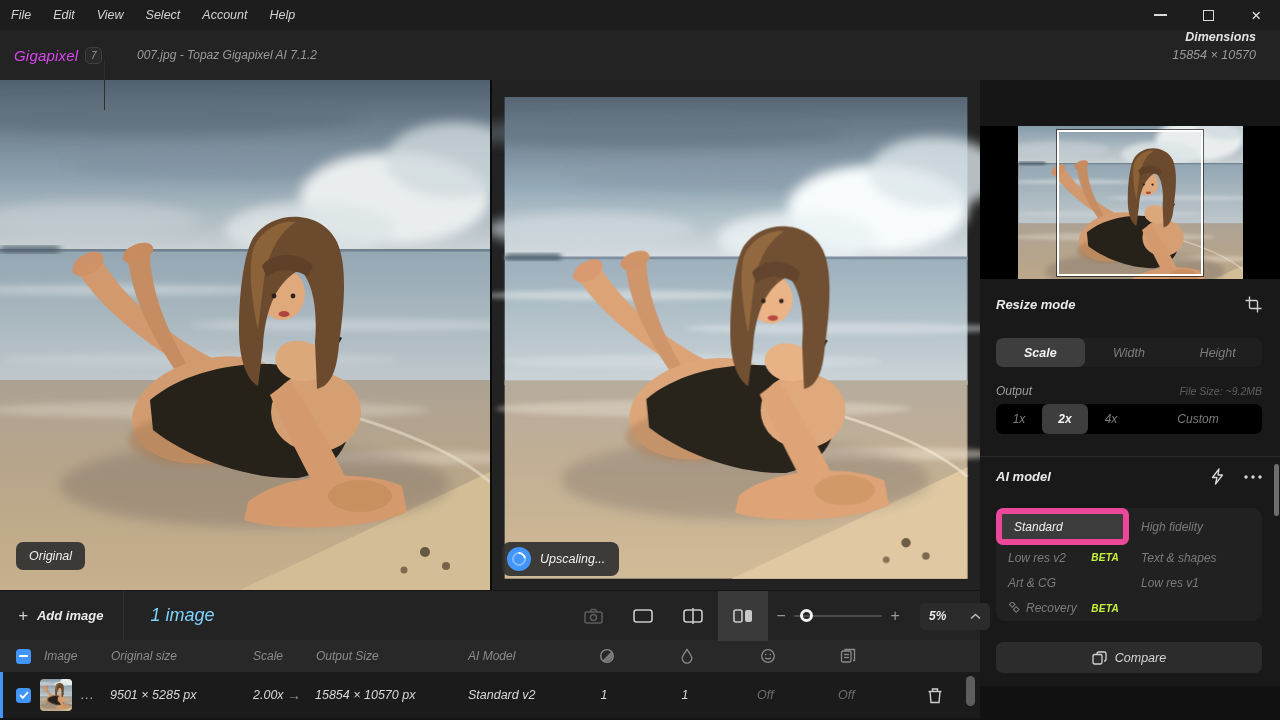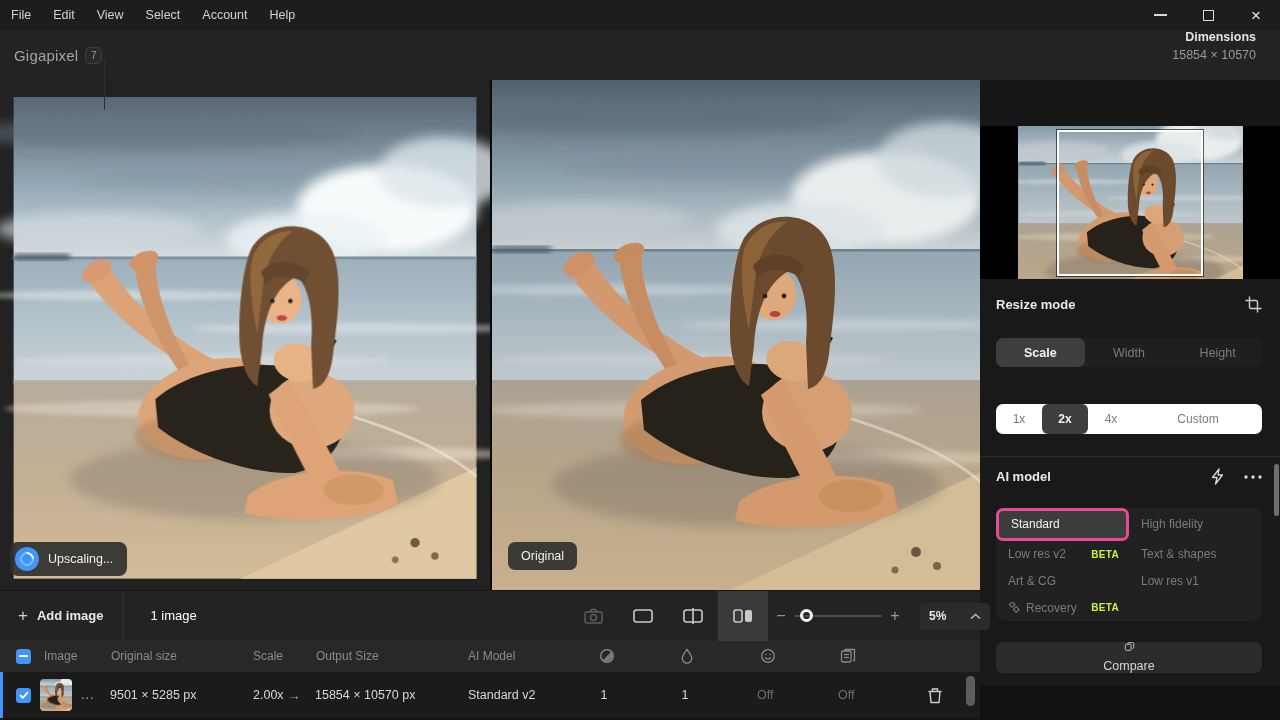--- a/index.html
+++ b/index.html
@@ -1,32 +1,32 @@
 <!DOCTYPE html>
 <html><head>
 <meta charset="utf-8">
 <style>
   * { margin:0; padding:0; box-sizing:border-box; }
   html,body { width:1280px; height:720px; background:#111; overflow:hidden; }
   body { font-family:"Liberation Sans", sans-serif; color:#ddd; -webkit-font-smoothing:antialiased; }
-  .app { position:absolute; inset:0; width:1280px; height:612px; background:#161616; }
+  .app { position:absolute; inset:0; width:1280px; height:612px; background:#161616;font-style:italic; }
 
   
   .menubar { position:absolute; left:0; top:0; width:1280px; height:30px; background:#1d1d1d; display:flex; align-items:center; z-index:30; }
   .menubar .menu-item { font-size:12.5px; color:#d2d2d2; padding:0 11px; height:30px; display:flex; align-items:center; cursor:default; }
   .win-controls { position:absolute; right:0; top:0; height:30px; display:flex; }
   .win-btn { width:48px; height:30px; display:flex; align-items:center; justify-content:center; color:#d9d9d9; }
   .min-glyph { width:13px; height:1.5px; background:#d9d9d9; }
   .max-glyph { width:11px; height:11px; border:1.5px solid #d9d9d9; }
   .close-glyph { font-size:17px; line-height:1; color:#e6e6e6; }
 
   
   .titlebar { position:absolute; left:0; top:30px; width:1280px; height:50px; background:#232323; z-index:25; }
   .logo-wrap { position:absolute; left:14px; top:0; height:50px; display:flex; align-items:center; gap:7px; }
-  .app-name { font-size:15px; color:#a3a3a3; letter-spacing:.2px; }
+  .app-name { font-size:15px; color:#d946ef; letter-spacing:.2px; }
   .ver-badge { min-width:17px; height:17px; border:1px solid #3f3f3f; background:#2a2a2a; border-radius:5px; color:#9a9a9a; font-size:10px; display:flex; align-items:center; justify-content:center; padding:0 4px; }
   .tb-divider { position:absolute; left:104px; top:30px; width:1px; height:50px; background:#2f2f2f; }
   .doc-title { position:absolute; left:137px; top:0; height:50px; display:flex; align-items:center; font-size:12px; color:#9a9a9a; }
   .dims { position:absolute; right:24px; top:0; text-align:right; }
   .dims .dims-label { font-size:12.5px; color:#e3e3e3; font-weight:700; margin-bottom:4px; }
   .dims .dims-value { font-size:12.5px; color:#9a9a9a; }
 
   
   .viewer { position:absolute; left:0; top:80px; width:980px; height:510px; background:#0b0b0b; display:flex; }
   .pane { position:relative; width:490px; height:510px; overflow:hidden; background:#222; }
@@ -36,21 +36,21 @@
   .view-badge { position:absolute; left:16px; bottom:20px; background:rgba(48,48,48,.92); border-radius:7px; padding:7px 13px; font-size:12.5px; color:#efefef; }
   .proc-badge { position:absolute; left:10px; bottom:14px; background:rgba(48,48,48,.92); border-radius:8px; padding:5px 14px 5px 5px; display:flex; align-items:center; gap:9px; font-size:12.5px; color:#efefef; }
   .spinner { width:24px; height:24px; border-radius:50%; background:#4296fa; position:relative; }
   .spinner::after { content:""; position:absolute; inset:5px; border-radius:50%; border:2px solid rgba(255,255,255,.35); border-top-color:#fff; transform:rotate(40deg); }
 
   
   .toolbar { position:absolute; left:0; top:590px; width:980px; height:50px; background:#232323; border-top:1px solid #161616; display:flex; align-items:center; z-index:20; }
   .add-image { display:flex; align-items:center; gap:9px; padding:0 20px 0 18px; height:50px; color:#e8e8e8; font-size:13px; font-weight:700; }
   .add-plus { font-size:17px; font-weight:400; color:#cfcfcf; }
   .tbr-divider { width:1px; height:50px; background:#313131; }
-  .img-count { padding-left:26px; font-size:13px; color:#ffffff; }
+  .img-count { padding-left:26px; font-size:18px; color:#7dd3fc; }
   .tool-icons { position:absolute; left:568px; top:0; height:50px; display:flex; align-items:center; }
   .tool-btn { width:50px; height:50px; display:flex; align-items:center; justify-content:center; color:#c9c9c9; }
   .tool-btn.dim { color:#5d5d5d; }
   .tool-btn.active { background:#3a3a3a; }
   .zoom-minus,.zoom-plus { color:#9a9a9a; font-size:16px; width:26px; text-align:center; }
   .slider { position:relative; width:88px; height:50px; }
   .slider .track { position:absolute; left:0; right:0; top:24px; height:2px; background:#4c4c4c; border-radius:1px; }
   .slider .knob { position:absolute; left:6px; top:18px; width:13px; height:13px; border-radius:50%; border:3px solid #f2f2f2; background:transparent; }
   .zoom-box { margin-left:12px; width:70px; height:27px; background:#2b2b2b; border-radius:5px; display:flex; align-items:center; justify-content:space-between; padding:0 9px; }
   .zoom-box .zoom-val { font-size:12px; color:#e8e8e8; font-weight:700; }
@@ -90,34 +90,34 @@
   .viewport-rect { position:absolute; left:77px; top:4px; width:146px; height:146px; border:2px solid #fff; box-shadow:0 0 0 1px rgba(0,0,0,.6); }
   .sec-title-row { display:flex; align-items:center; justify-content:space-between; padding:0 18px 0 16px; }
   .sec-title { font-size:13px; font-weight:700; color:#e9e9e9; }
   .resize-title-row { position:absolute; left:0; top:170px; width:300px; }
   .seg-tabs { position:absolute; left:16px; top:212px; width:266px; height:29px; background:#1f1f1f; border-radius:7px; display:flex; padding:0; }
   .seg { flex:1; display:flex; align-items:center; justify-content:center; font-size:12.5px; color:#7c7c7c; border-radius:7px; }
   .seg.on { background:#3e3e3e; color:#f2f2f2; font-weight:700; }
   .output-row { position:absolute; left:16px; top:258px; width:266px; display:flex; justify-content:space-between; align-items:baseline; }
   .output-label { font-size:12px; color:#9d9d9d; }
   .file-size { font-size:10.5px; color:#5f5f5f; }
-  .scale-opts { position:absolute; left:16px; top:278px; width:266px; height:30px; background:#ffffff; border-radius:7px; display:flex; align-items:stretch; }
+  .scale-opts { position:absolute; left:16px; top:278px; width:266px; height:30px; background:#000000; border-radius:7px; display:flex; align-items:stretch; }
   .sopt { display:flex; align-items:center; justify-content:center; font-size:12px; color:#7c7c7c; width:46px; border-radius:6px; }
   .sopt.on { background:#3e3e3e; color:#f2f2f2; font-weight:700; }
   .sopt.wide { flex:1; }
   .panel-div { position:absolute; left:0; top:330px; width:300px; height:1px; background:#2a2a2a; }
   .ai-title-row { position:absolute; left:0; top:342px; width:300px; }
   .ai-title-icons { display:flex; gap:20px; align-items:center; color:#d8d8d8; }
   .model-grid { position:absolute; left:16px; top:382px; width:266px; height:113px; background:#212121; border-radius:9px; display:grid; grid-template-columns:1fr 1fr; }
   .mcell { display:flex; align-items:center; padding:0 10px 0 12px; font-size:12px; color:#7b7b7b; gap:6px; }
   .mcell .mlabel { flex:1; }
-  .mcell.on { background:#3c3c3c; border:3px solid #ec4899; border-radius:7px; color:#f2f2f2; }
+  .mcell.on { background:#3c3c3c; border:6px solid #ec4899; border-radius:7px; color:#f2f2f2; }
   .beta { font-size:10px; font-weight:700; color:#c6f23e; letter-spacing:.3px; }
   .sparkle { color:#7b7b7b; display:flex; }
-  .compare-btn { position:absolute; left:16px; top:516px; width:266px; height:31px; background:#2c2c2c; border-radius:7px; display:flex; align-items:center; justify-content:center; gap:8px; font-size:12.5px; color:#d5d5d5;flex-direction:column; }
+  .compare-btn { position:absolute; left:16px; top:516px; width:266px; height:31px; background:#2c2c2c; border-radius:7px; display:flex; align-items:center; justify-content:center; gap:8px; font-size:12.5px; color:#d5d5d5; }
   .panel-scroll { position:absolute; left:294px; top:338px; width:5px; height:52px; border-radius:2.5px; background:#6e6e6e; }
   .export-wrap { position:absolute; left:980px; top:640px; width:300px; height:80px; background:#191919; z-index:18; }
   .export-div { position:absolute; left:0; top:12px; width:300px; height:1px; background:#2a2a2a; }
   .export-btn { position:absolute; left:0; top:30px; width:300px; height:50px; background:#4296fa; display:flex; align-items:center; justify-content:center; gap:9px; color:#fff; font-size:13.5px; font-weight:700; }
 
   svg.ic { display:block; }
 </style>
 </head>
 <body>
 
@@ -218,41 +218,42 @@
         </div>
     </div>
   </div>
 
   <div class="titlebar">
     <div class="logo-wrap">
       <span class="app-name">Gigapixel</span>
       <span class="ver-badge">7</span>
     </div>
     <div class="tb-divider"></div>
+    <div class="doc-title">007.jpg - Topaz Gigapixel AI 7.1.2</div>
     <div class="dims">
       <div class="dims-label">Dimensions</div>
       <div class="dims-value">15854 × 10570</div>
     </div>
   </div>
 
   <div class="viewer">
+    <div class="pane pane-left">
+      <svg class="scene" viewBox="0 0 490 510" preserveAspectRatio="xMidYMid slice">
+          <use href="#beach"></use>
+        </svg>
+      <div class="view-badge">Original</div>
+    </div>
     <div class="pane pane-right">
       <svg class="scene" viewBox="-16 -18 522 540" preserveAspectRatio="xMidYMid slice">
           <use href="#beach"></use>
         </svg>
       <div class="proc-badge">
         <span class="spinner"></span>
         <span>Upscaling...</span>
       </div>
-    </div>
-    <div class="pane pane-left">
-      <svg class="scene" viewBox="0 0 490 510" preserveAspectRatio="xMidYMid slice">
-          <use href="#beach"></use>
-        </svg>
-      <div class="view-badge">Original</div>
     </div>
   </div>
 
   <div class="toolbar">
     <div class="add-image">
       <span class="add-plus">+</span>
       <span>Add image</span>
     </div>
     <div class="tbr-divider"></div>
     <div class="img-count">1 image</div>
@@ -386,20 +387,24 @@
           <path d="M0.5 4.5 H11 a1.5 1.5 0 0 1 1.5 1.5 V16.5"></path>
       </svg>
     </div>
 
     <div class="seg-tabs">
       <div class="seg on">Scale</div>
       <div class="seg">Width</div>
       <div class="seg">Height</div>
     </div>
 
+    <div class="output-row">
+      <span class="output-label">Output</span>
+      <span class="file-size">File Size: ~9.2MB</span>
+    </div>
 
     <div class="scale-opts">
       <div class="sopt">1x</div>
       <div class="sopt on">2x</div>
       <div class="sopt">4x</div>
       <div class="sopt wide">Custom</div>
     </div>
 
     <div class="panel-div"></div>
 

